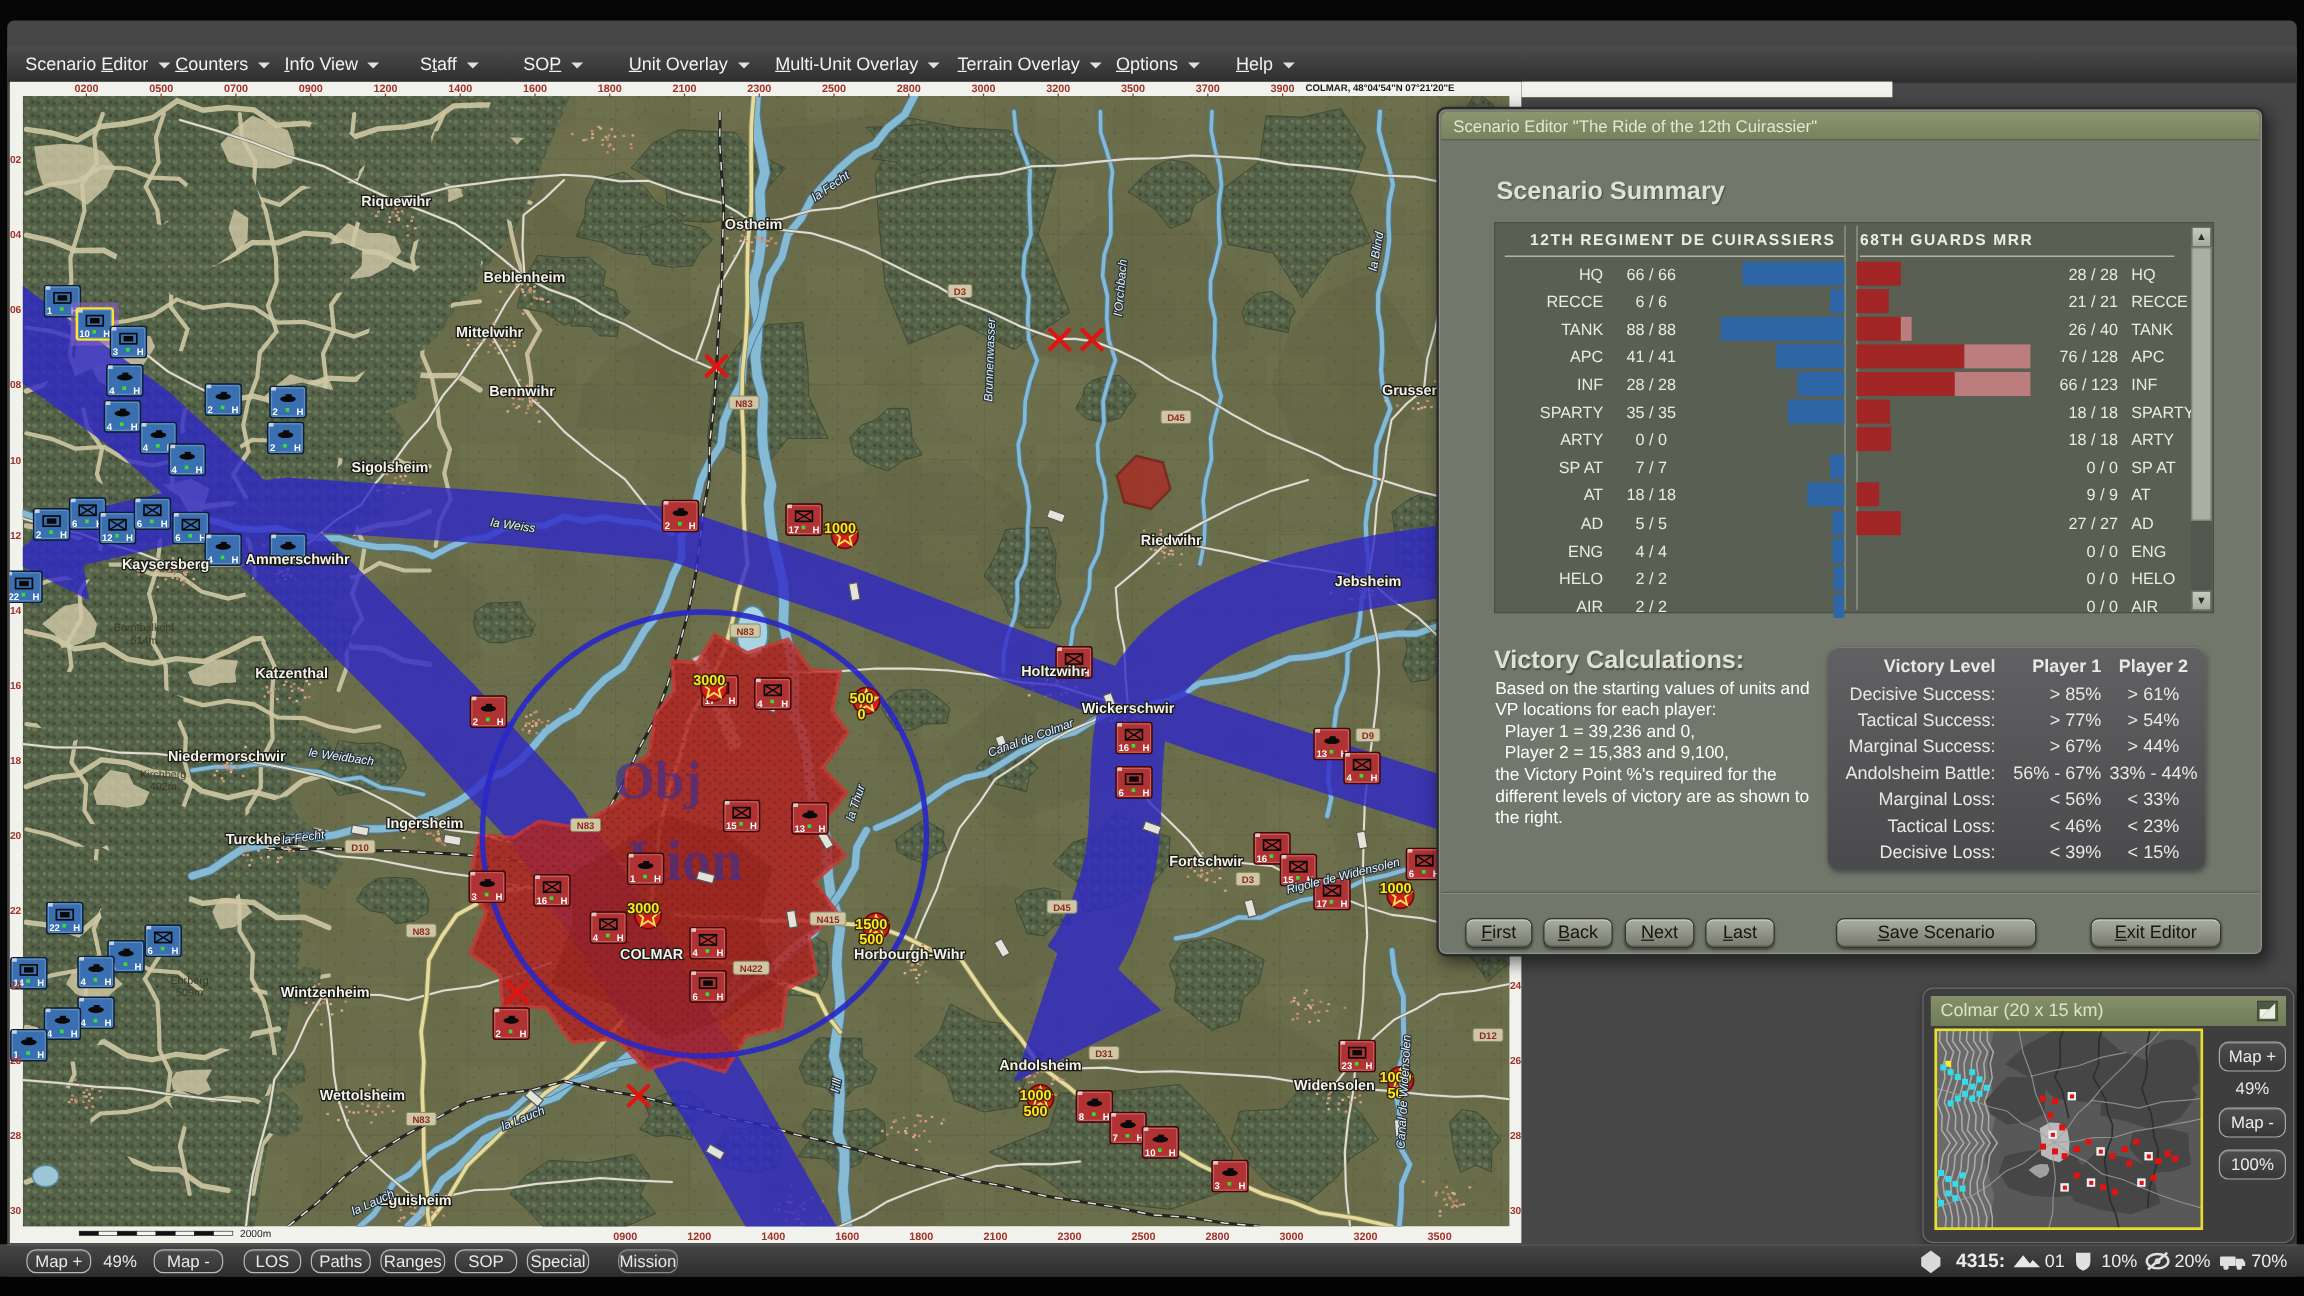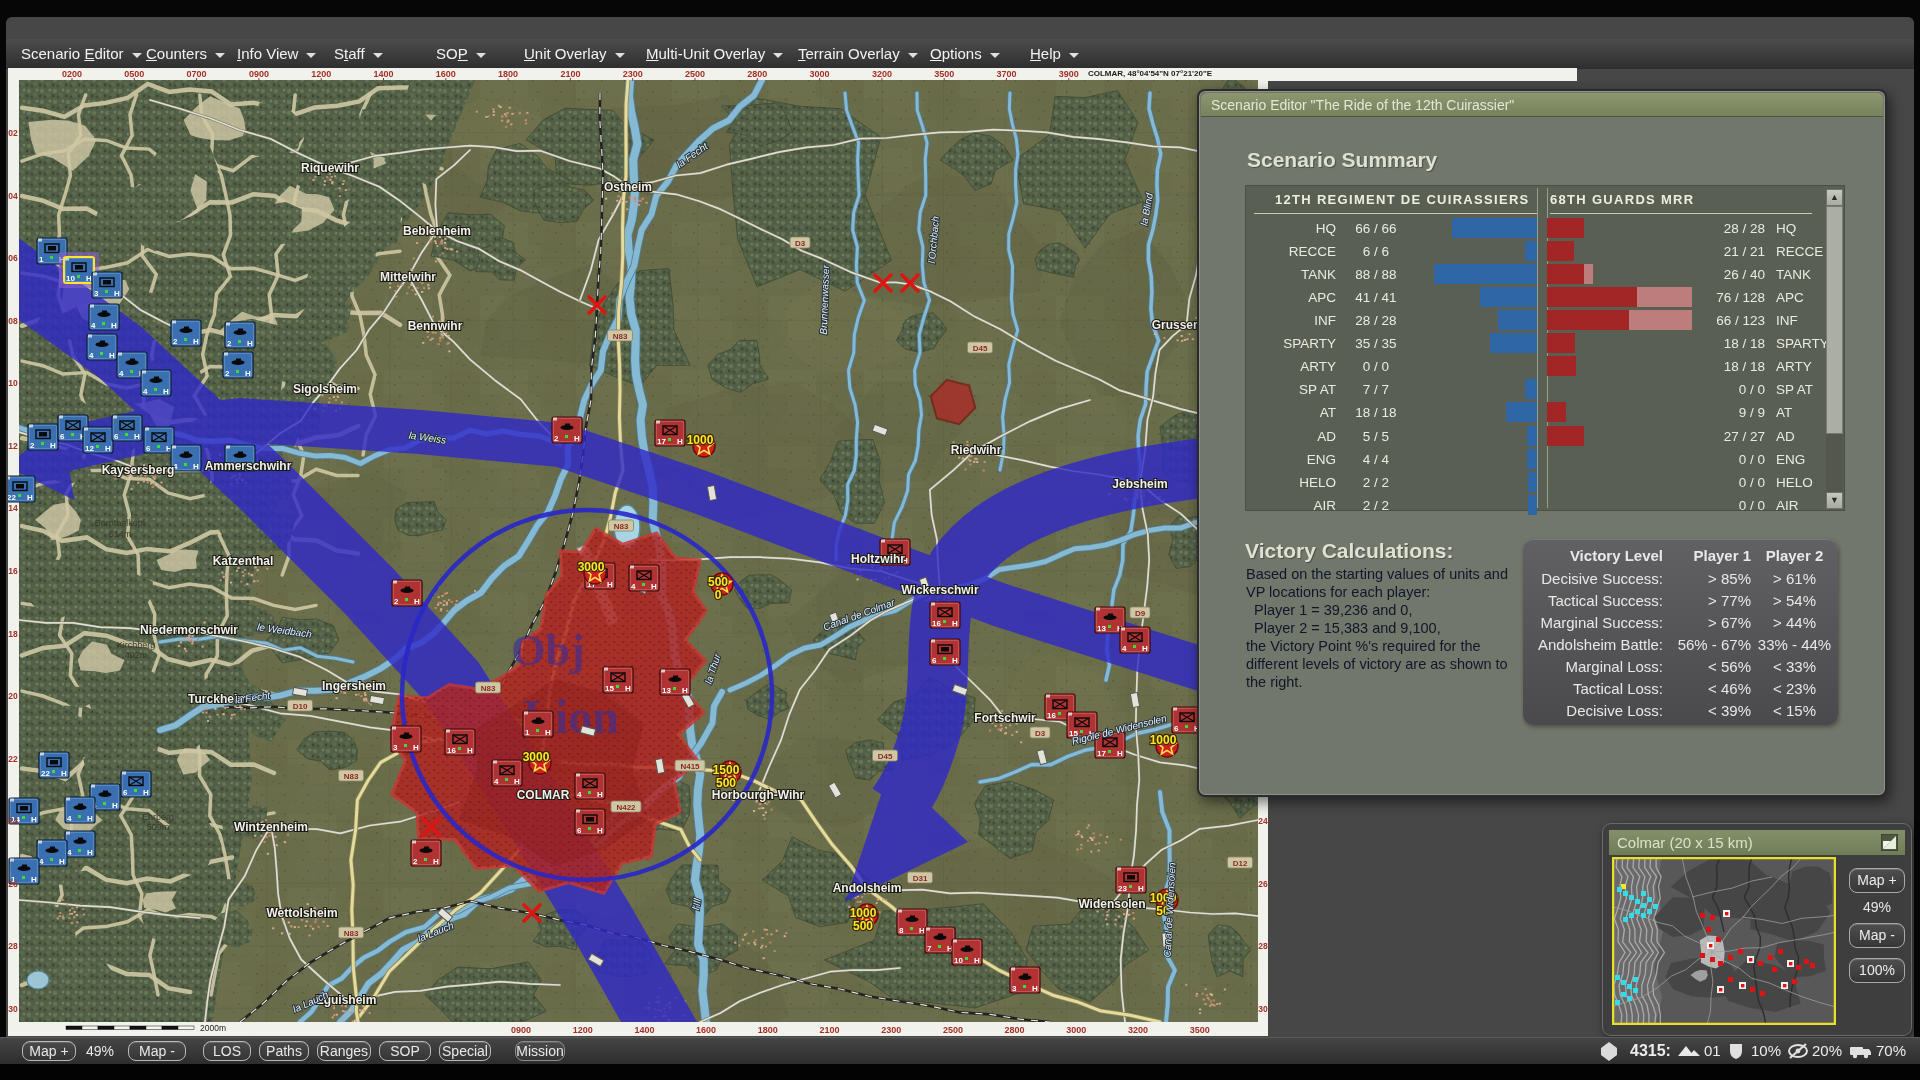--- a/index.html
+++ b/index.html
@@ -37,21 +37,21 @@
 .trow{position:absolute;left:0;width:100%;height:23px;font-size:13.5px;line-height:23px}
 .tl{position:absolute;left:0;width:90px;text-align:right}
 .tn{position:absolute;left:95px;width:70px;text-align:center}
 .bbar{position:absolute;background:#2f66a6;height:20px;top:1px}
 .rbar{position:absolute;background:#a22626;height:20px;top:1px;left:301px}
 .rbar2{position:absolute;background:#bd7d7d;height:20px;top:1px}
 .rn{position:absolute;left:420px;width:99px;text-align:right}
 .rl{position:absolute;left:530px}
 #vhead{position:absolute;left:46px;top:448px;color:#dee1d4;font-size:21px;font-weight:bold;
  text-shadow:1px 1px 1px rgba(0,0,0,.35)}
-#vtext{position:absolute;left:47px;top:474px;width:330px;color:#0f172a;font-size:14.5px;line-height:18px}
+#vtext{position:absolute;left:47px;top:474px;width:330px;color:#ffffff;font-size:14.5px;line-height:18px}
 #vbox{position:absolute;left:324px;top:448px;width:315px;height:186px;border-radius:10px;
  background:linear-gradient(#616163,#4a4a4c);box-shadow:inset 0 1px 0 #79797c, 1px 2px 4px rgba(0,0,0,.35);
  color:#e8e8e6;font-size:15px}
 .vrow{position:absolute;left:0;width:100%;height:22px;line-height:22px}
 .v0{position:absolute;left:0;width:140px;text-align:right}
 .v1{position:absolute;left:140px;width:88px;text-align:right}
 .v2{position:absolute;left:228px;width:87px;text-align:center}
 #sedbot{position:absolute;left:2px;top:652px;width:682px;height:50px;
  border-top:1px solid #4c5046;box-shadow:inset 0 1px 0 #878c7e;border-radius:0 0 6px 6px}
 .pbtn{position:absolute;top:21px;height:25px;border-radius:7px;border:1px solid #33362e;
@@ -69,21 +69,21 @@
 u{text-decoration:underline}
 </style></head><body>
 <div id="scr">
 
 <div id="frame"></div>
 <div style="position:absolute;left:6px;top:17px;width:1908px;height:52px">
  <div id="menubar">
         <span class="mi" style="left:15px">Scenario <u>E</u>ditor<span class="dar"></span></span>
         <span class="mi" style="left:140px"><u>C</u>ounters<span class="dar"></span></span>
         <span class="mi" style="left:231px"><u>I</u>nfo View<span class="dar"></span></span>
-        <span class="mi" style="left:328px">S<u>t</u>aff<span class="dar"></span></span>
+        <span class="mi" style="left:344px">S<u>t</u>aff<span class="dar"></span></span>
         <span class="mi" style="left:430px">SO<u>P</u><span class="dar"></span></span>
         <span class="mi" style="left:518px"><u>U</u>nit Overlay<span class="dar"></span></span>
         <span class="mi" style="left:640px"><u>M</u>ulti-Unit Overlay<span class="dar"></span></span>
         <span class="mi" style="left:792px"><u>T</u>errain Overlay<span class="dar"></span></span>
         <span class="mi" style="left:924px"><u>O</u>ptions<span class="dar"></span></span>
         <span class="mi" style="left:1024px"><u>H</u>elp<span class="dar"></span></span>
       </div>
 </div>
 
 <svg style="position:absolute;left:8px;top:68px" width="1260" height="968" viewBox="8 68 1260 968">
@@ -1876,20 +1876,28 @@
           <span class="v0">Tactical Loss:</span>
           <span class="v1">&lt; 46%</span>
           <span class="v2">&lt; 23%</span>
         </div>
         <div class="vrow" style="top:161px">
           <span class="v0">Decisive Loss:</span>
           <span class="v1">&lt; 39%</span>
           <span class="v2">&lt; 15%</span>
         </div>
       </div>
+      <div id="sedbot">
+        <div class="pbtn" style="left:20px;width:56px"><u>F</u>irst</div>
+        <div class="pbtn" style="left:85px;width:58px"><u>B</u>ack</div>
+        <div class="pbtn" style="left:153px;width:58px"><u>N</u>ext</div>
+        <div class="pbtn" style="left:220px;width:58px"><u>L</u>ast</div>
+        <div class="pbtn" style="left:329px;width:167px"><u>S</u>ave Scenario</div>
+        <div class="pbtn" style="left:541px;width:109px"><u>E</u>xit Editor</div>
+      </div>
     </div>
 <div id="mmap">
       <div id="mmtitle">Colmar (20 x 15 km)<svg style="position:absolute;right:7px;top:4px" width="17" height="17">
           <rect width="17" height="17" fill="#4c5840" stroke="#2e3626"></rect>
           <path d="M2 15 L15 2 L15 15 Z" fill="#e8ece0"></path>
           <path d="M2 15 L10 7 L2 7 Z" fill="#f2f2ea"></path>
         </svg></div>
       <svg style="position:absolute;left:9px;top:33px" width="224" height="168" viewBox="0 0 224 168">
         <rect width="224" height="168" fill="#585858"></rect>
         <path d="M0 0 L50 0 L44 30 L52 70 L42 110 L50 140 L44 168 L0 168 Z" fill="#6a6a6a"></path>

